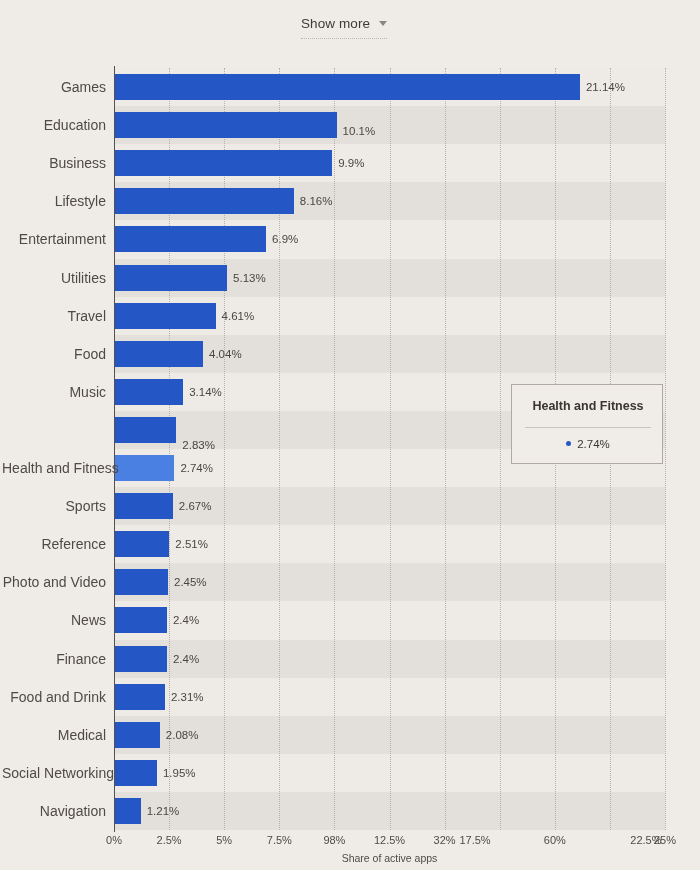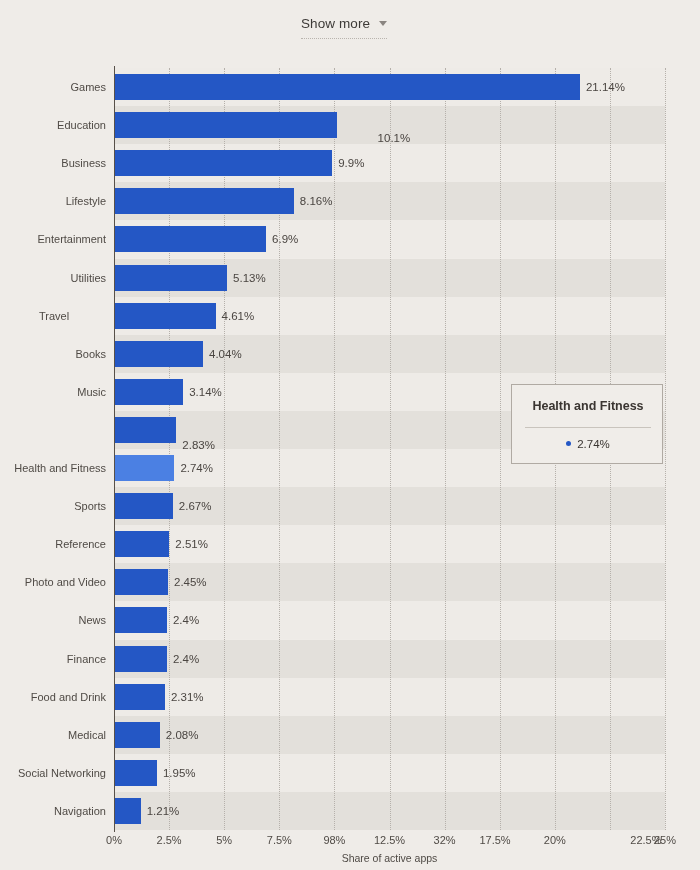--- a/index.html
+++ b/index.html
@@ -118,21 +118,21 @@
     white-space: nowrap;
     line-height: 26px;
     height: 26px;
   }
 
   .cat-label {
     position: absolute;
     right: 0;
     width: 104px;
     text-align: right;
-    font-size: 11px;
+    font-size: 14px;
     color: #4f4a45;
     white-space: nowrap;
     height: 26px;
     line-height: 26px;
   }
   #cat-labels {
     position: absolute;
     left: 0;
     top: 68px;
     width: 106px;
@@ -254,21 +254,21 @@
         <div class="gridline" style="left: 330.6px;"></div>
         <div class="gridline" style="left: 385.7px;"></div>
         <div class="gridline" style="left: 440.8px;"></div>
         <div class="gridline" style="left: 495.9px;"></div>
         <div class="gridline" style="left: 551px;"></div>
       </div>
     <div id="bars">
         <div class="bar" style="top: 6.05px; left: 0px; width: 465.926px;"></div>
         <div class="bar-value" style="top: 6.05px; left: 471.926px;">21.14%</div>
         <div class="bar" style="top: 44.15px; left: 0px; width: 222.604px;"></div>
-        <div class="bar-value" style="top: 57px; left: 228.604px; margin-left: 35px;">10.1%</div>
+        <div class="bar-value" style="top: 50px; left: 228.604px;">10.1%</div>
         <div class="bar" style="top: 82.25px; left: 0px; width: 218.196px;"></div>
         <div class="bar-value" style="top: 82.25px; left: 224.196px;">9.9%</div>
         <div class="bar" style="top: 120.35px; left: 0px; width: 179.846px;"></div>
         <div class="bar-value" style="top: 120.35px; left: 185.846px;">8.16%</div>
         <div class="bar" style="top: 158.45px; left: 0px; width: 152.076px;"></div>
         <div class="bar-value" style="top: 158.45px; left: 158.076px;">6.9%</div>
         <div class="bar" style="top: 196.55px; left: 0px; width: 113.065px;"></div>
         <div class="bar-value" style="top: 196.55px; left: 119.065px;">5.13%</div>
         <div class="bar" style="top: 234.65px; left: 0px; width: 101.604px;"></div>
         <div class="bar-value" style="top: 234.65px; left: 107.604px;">4.61%</div>
@@ -303,22 +303,22 @@
 
   <div id="axis-line"></div>
 
   <div id="cat-labels">
       <div class="cat-label" style="top: 6.05px;">Games</div>
       <div class="cat-label" style="top: 44.15px;">Education</div>
       <div class="cat-label" style="top: 82.25px;">Business</div>
       <div class="cat-label" style="top: 120.35px;">Lifestyle</div>
       <div class="cat-label" style="top: 158.45px;">Entertainment</div>
       <div class="cat-label" style="top: 196.55px;">Utilities</div>
-      <div class="cat-label" style="top: 234.65px; text-align: center;">Travel</div>
-      <div class="cat-label" style="top: 272.75px;">Books</div>
+      <div class="cat-label" style="top: 234.65px;">Travel</div>
+      <div class="cat-label" style="top: 272.75px;">Food</div>
       <div class="cat-label" style="top: 310.85px;">Music</div>
       <div class="cat-label" style="top: 387.05px;">Health and Fitness</div>
       <div class="cat-label" style="top: 425.15px;">Sports</div>
       <div class="cat-label" style="top: 501.35px;">Photo and Video</div>
       <div class="cat-label" style="top: 463.25px;">Reference</div>
       <div class="cat-label" style="top: 539.45px;">News</div>
       <div class="cat-label" style="top: 577.55px;">Finance</div>
       <div class="cat-label" style="top: 615.65px;">Food and Drink</div>
       <div class="cat-label" style="top: 653.75px;">Medical</div>
       <div class="cat-label" style="top: 691.85px;">Social Networking</div>
@@ -326,22 +326,22 @@
     </div>
 
   <div id="xticks">
       <div class="xtick" style="left: 114px;">0%</div>
       <div class="xtick" style="left: 169.1px;">2.5%</div>
       <div class="xtick" style="left: 224.2px;">5%</div>
       <div class="xtick" style="left: 279.3px;">7.5%</div>
       <div class="xtick" style="left: 334.4px;">98%</div>
       <div class="xtick" style="left: 389.5px;">12.5%</div>
       <div class="xtick" style="left: 444.6px;">32%</div>
-      <div class="xtick" style="left: 495px;">17.5%</div>
-      <div class="xtick" style="left: 554.8px;">20%</div>
+      <div class="xtick" style="left: 475px;">17.5%</div>
+      <div class="xtick" style="left: 554.8px;">60%</div>
       <div class="xtick" style="left: 609.9px; margin-left: 36px;">22.5%</div>
       <div class="xtick" style="left: 665px;">25%</div>
     </div>
 
   <div id="xaxis-title">Share of active apps</div>
 
   <div id="tooltip">
     <div id="tooltip-title">Health and Fitness</div>
     <div id="tooltip-divider"></div>
     <div id="tooltip-row">

